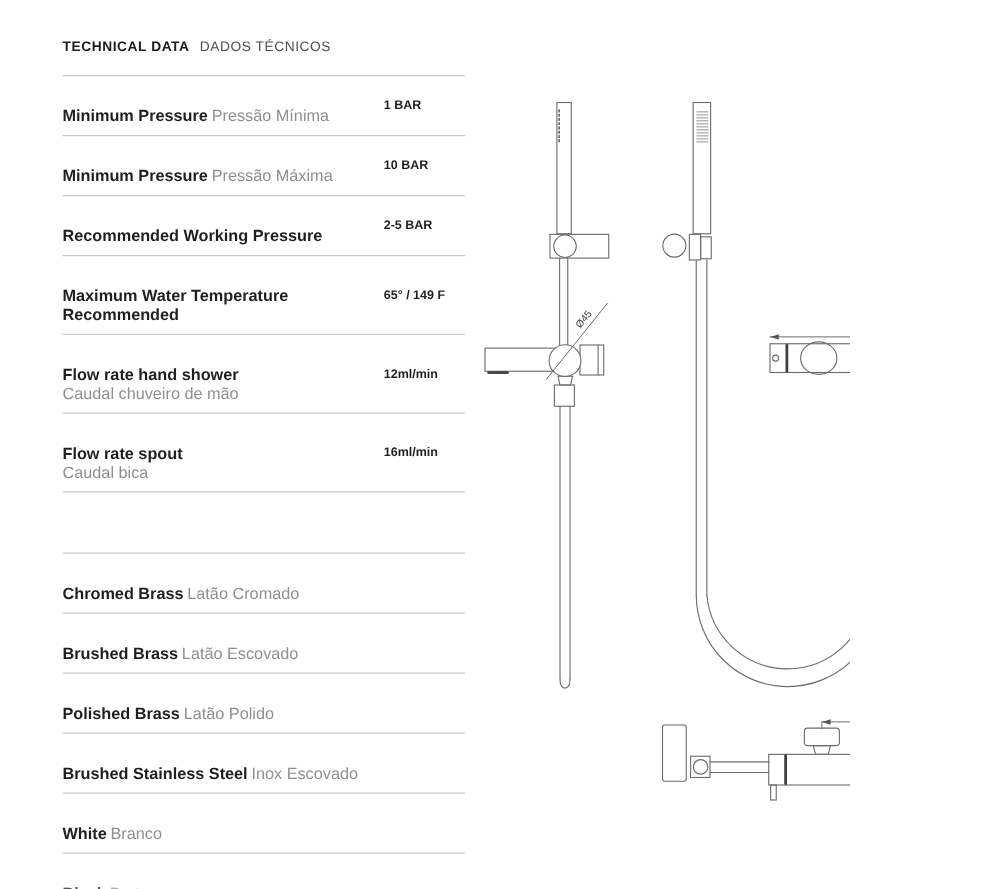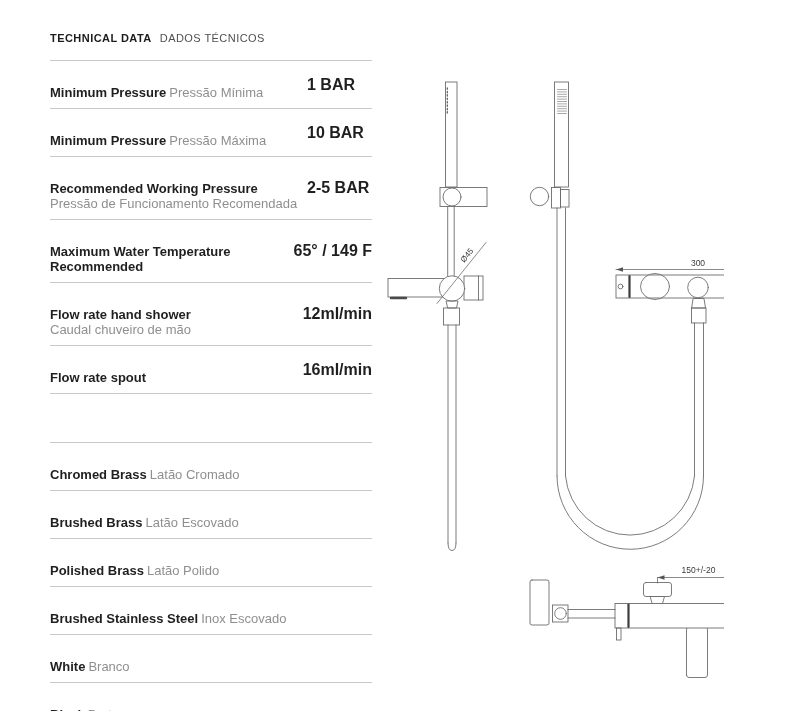--- a/index.html
+++ b/index.html
@@ -2,34 +2,34 @@
 <html><head>
 <meta charset="utf-8">
 <style>
   html,body { margin:0; padding:0; }
   body {
     width:800px; height:711px;
     background:#ffffff;
     font-family:"Liberation Sans", sans-serif;
     -webkit-font-smoothing:antialiased;
   }
-  .sheet { position:relative; width:680px; height:711px; overflow:hidden; background:#fff;padding-left:44px; }
+  .sheet { position:relative; width:680px; height:711px; overflow:hidden; background:#fff; }
 
   
   .tables { position:absolute; left:50px; top:32px; width:322px; }
   .sec-header { margin:0 0 16px 0; font-size:11px; font-weight:bold; color:#1c1c1c; letter-spacing:.45px; }
   .sec-header .t-pt { font-weight:normal; color:#4f4f4f; margin-left:5px; }
   .section + .section { margin-top:48px; }
   .rows { border-bottom:1px solid #c9c9c9; }
   .row { border-top:1px solid #c9c9c9; display:flex; align-items:center; padding:8px 0; }
   .labels { width:257px; font-size:13px; line-height:15px;margin-top:16px; }
   .labels .en { font-weight:bold; color:#1f1f1f; }
   .labels .pt { color:#8f8f8f; margin-left:3px; }
   .row.stacked .pt { display:block; margin-left:0; }
-  .value { font-size:16px; font-weight:bold; color:#1f1f1f; white-space:nowrap; }
+  .value { font-size:10px; font-weight:bold; color:#1f1f1f; white-space:nowrap; }
   .finishes .row { padding:8px 0; }
 
   
   .drawings { position:absolute; left:385px; top:50px; width:415px; height:661px; }
   .drawings text { font-family:"Liberation Sans", sans-serif; fill:#3a3a3a; stroke:none; }
 </style>
 </head>
 <body>
 
 <div class="sheet">
@@ -52,21 +52,21 @@
 
           <div class="row">
             <div class="labels">
               <span class="en">Minimum Pressure</span><span class="pt">Pressão Máxima</span>
             </div>
             <div class="value">10 BAR</div>
           </div>
 
           <div class="row stacked">
             <div class="labels">
-              <span class="en">Recommended Working Pressure</span><span class="pt">Pressão de Funcionamento Recomendada</span>
+              <span class="en">Recommended Working Pressure</span>
             </div>
             <div class="value">2-5 BAR</div>
           </div>
 
 
           <div class="row stacked">
             <div class="labels">
               <span class="en">Maximum Water Temperature Recommended</span>
             </div>
             <div class="value">65° / 149 F</div>
@@ -74,21 +74,21 @@
 
           <div class="row stacked">
             <div class="labels">
               <span class="en">Flow rate hand shower</span><span class="pt">Caudal chuveiro de mão</span>
             </div>
             <div class="value">12ml/min</div>
           </div>
 
           <div class="row stacked">
             <div class="labels">
-              <span class="en">Flow rate spout</span>
+              <span class="en">Flow rate spout</span><span class="pt">Caudal bica</span>
             </div>
             <div class="value">16ml/min</div>
           </div>
         </div>
     </section>
 
     <section class="section finishes">
       <div class="rows">
 
           <div class="row">

